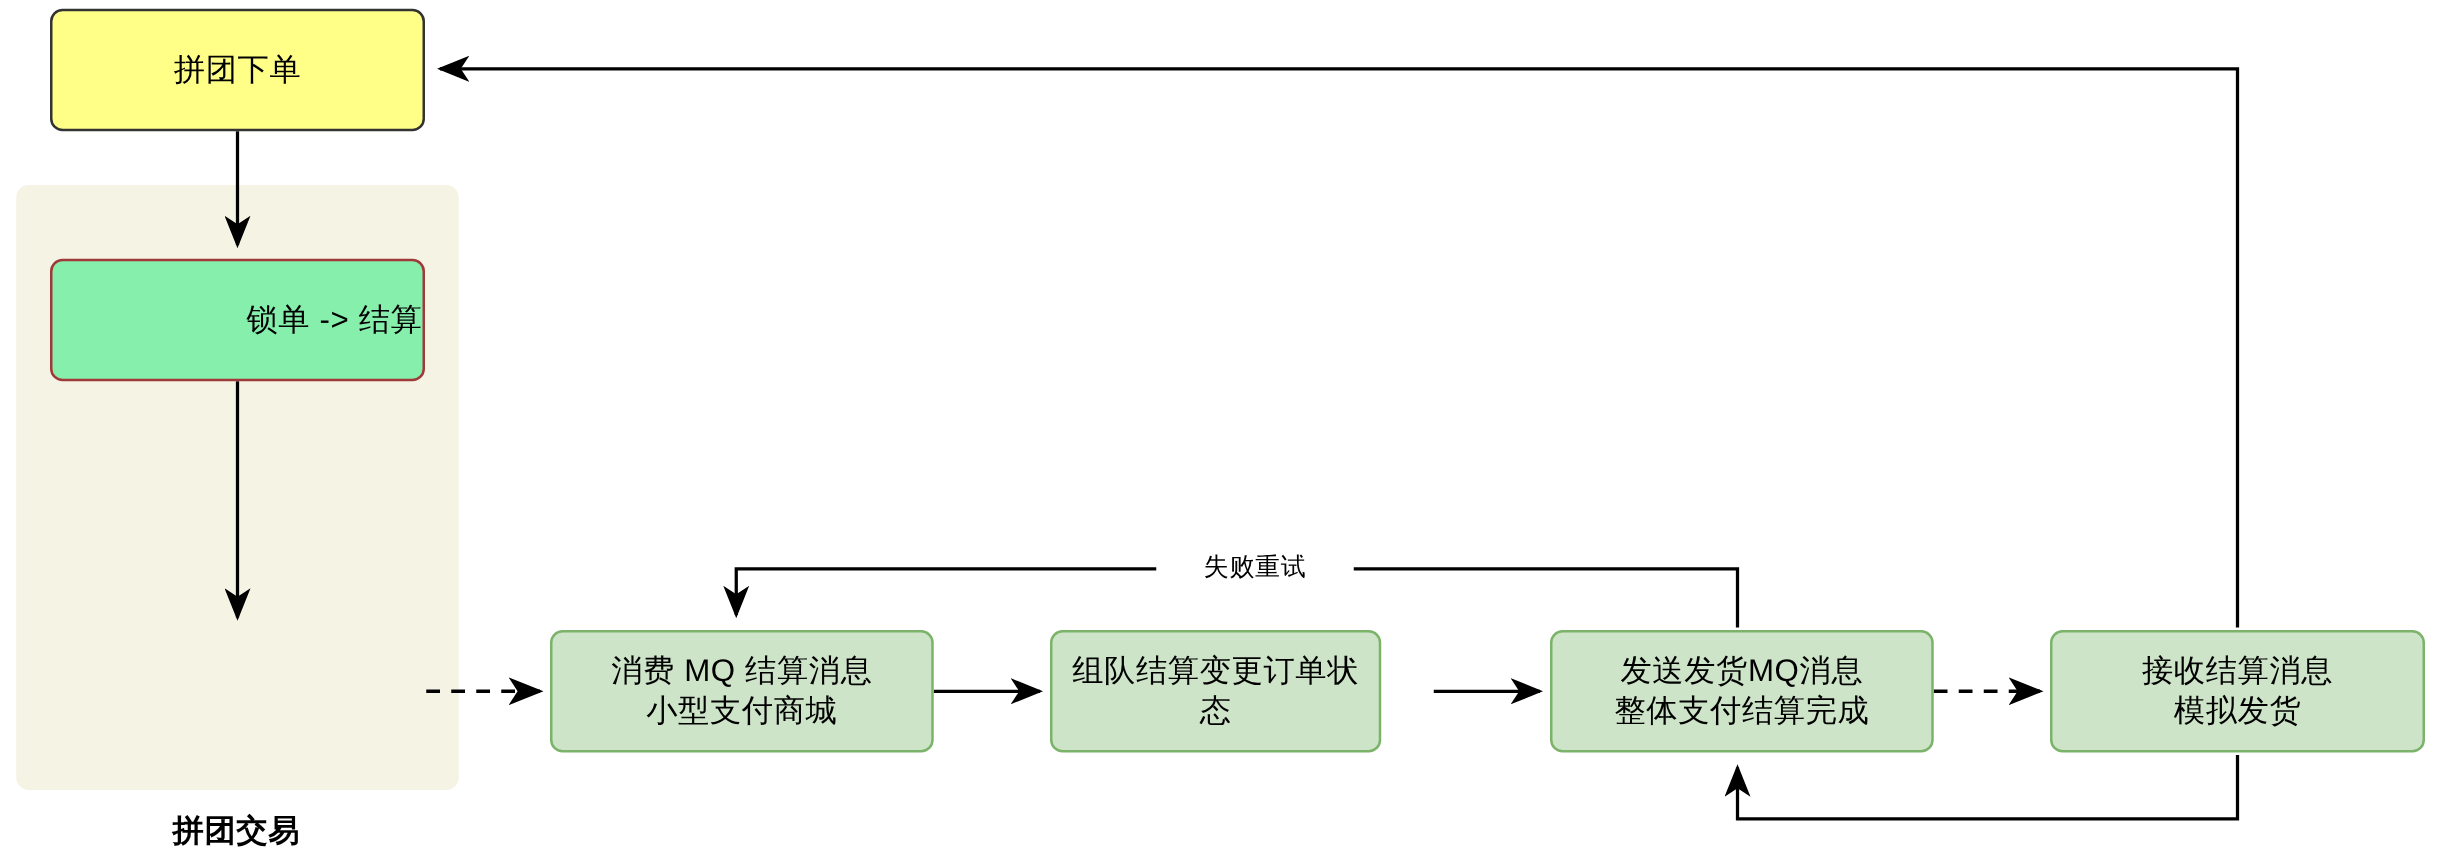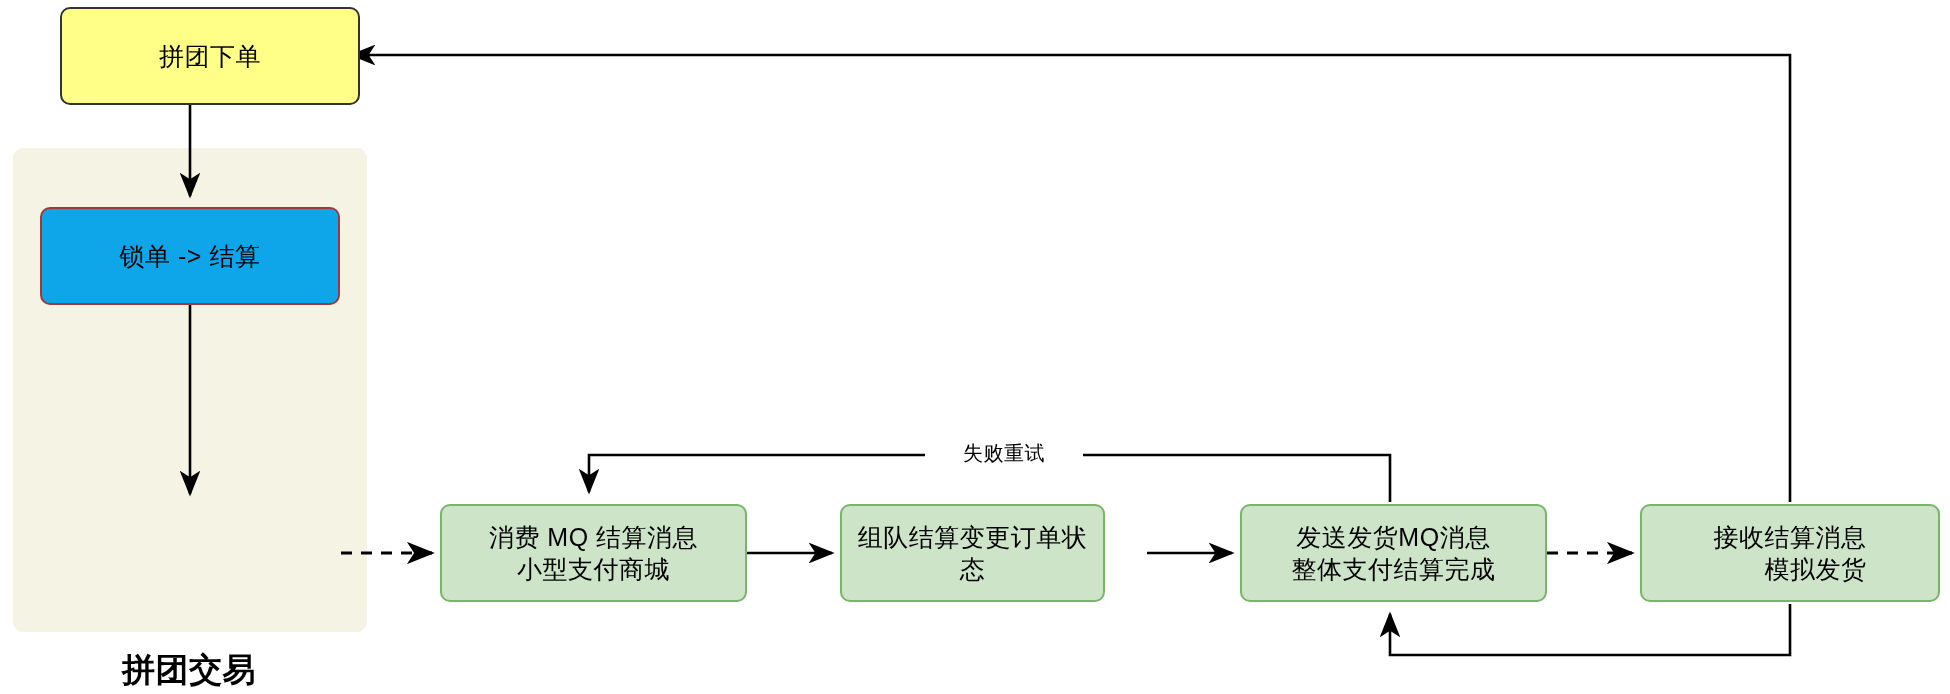--- a/index.html
+++ b/index.html
@@ -39,36 +39,37 @@
     line-height: 1.28;
     color: #000000;
     white-space: pre-line;
     letter-spacing: 0.5px;
   }
   .node-yellow {
     background: #ffff88;
     border-color: #333333;
   }
   .node-pink {
-    background: #0ea5e9;
+    background: #86efac;
     border-color: #a03a3a;
+    justify-content: flex-end;
   }
   .node-green {
     background: #cde4c8;
     border-color: #7bb36a;
   }
   .cluster-bg {
     position: absolute;
     background: #f5f3e4;
     border: 1px solid #f5f3e4;
     border-radius: 10px;
   }
   .cluster-label {
     position: absolute;
-    font-size: 33px;
+    font-size: 25px;
     font-weight: bold;
     color: #000000;
     text-align: center;
     letter-spacing: 0.5px;
   }
   .edge-label {
     position: absolute;
     font-size: 20px;
     color: #000000;
     background: #ffffff;
@@ -104,21 +105,21 @@
 
     <path d="M1547,553 L1632,553" stroke="#000000" stroke-width="2.8" fill="none" stroke-dasharray="11,9" marker-end="url(#arrow)"></path>
 
     <path d="M1390,502 L1390,455 L589,455 L589,492" stroke="#000000" stroke-width="2.6" fill="none" marker-end="url(#arrow)"></path>
 
     <path d="M1790,604 L1790,655 L1390,655 L1390,614" stroke="#000000" stroke-width="2.6" fill="none" marker-end="url(#arrow)"></path>
 
     <path d="M1790,502 L1790,55 L352,55" stroke="#000000" stroke-width="2.6" fill="none" marker-end="url(#arrow)"></path>
   </svg>
 
-  <div class="node node-yellow" style="left:40px; top:7px; width:300px; height:98px;margin-left:20px;">
+  <div class="node node-yellow" style="left:40px; top:7px; width:300px; height:98px;">
     <span>拼团下单</span>
   </div>
 
   <div class="node node-pink" style="left:40px; top:207px; width:300px; height:98px;">
     <span>锁单 -&gt; 结算</span>
   </div>
 
 
   <div class="node node-green" style="left:440px; top:504px; width:307px; height:98px;align-items:center;">
     <span>消费 MQ 结算消息
@@ -128,21 +129,21 @@
   <div class="node node-green" style="left:840px; top:504px; width:265px; height:98px;">
     <span>组队结算变更订单状
 态</span>
   </div>
 
   <div class="node node-green" style="left:1240px; top:504px; width:307px; height:98px;">
     <span>发送发货MQ消息
 整体支付结算完成</span>
   </div>
 
-  <div class="node node-green" style="left:1640px; top:504px; width:300px; height:98px;text-align:right;">
+  <div class="node node-green" style="left:1640px; top:504px; width:300px; height:98px;">
     <span>接收结算消息
 模拟发货</span>
   </div>
 
   <div class="edge-label" style="left:925px; top:440px; width:150px;">失败重试</div>
 
 
   <div class="cluster-label" style="left:13px; top:648px; width:352px;">拼团交易</div>
 
 </div>

